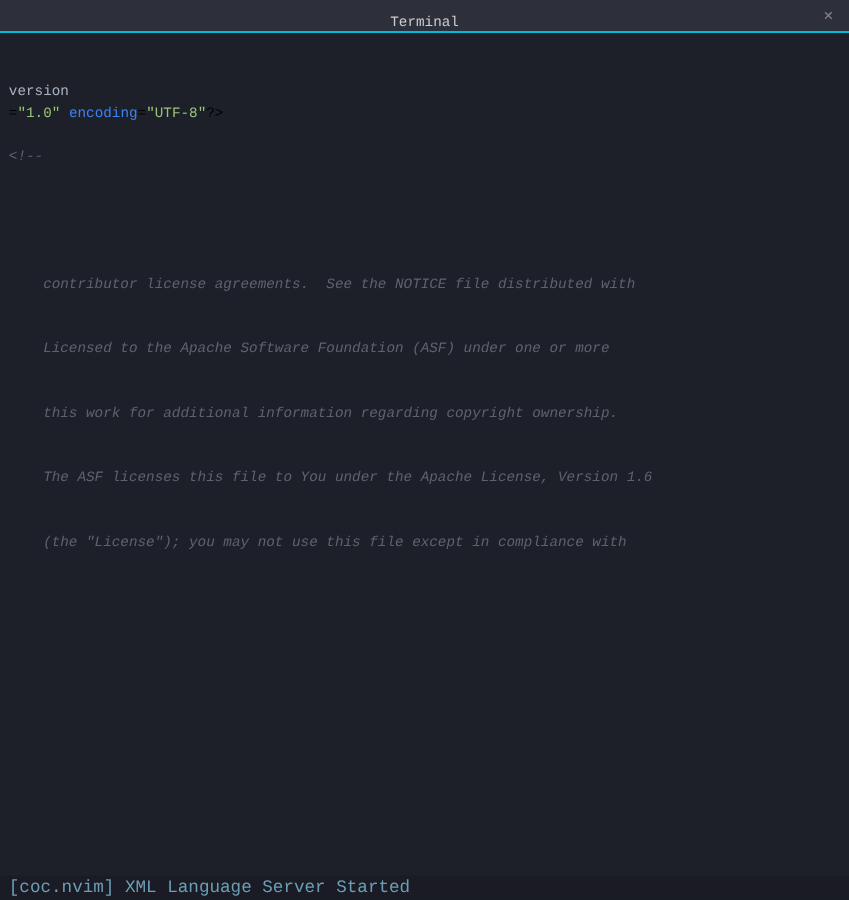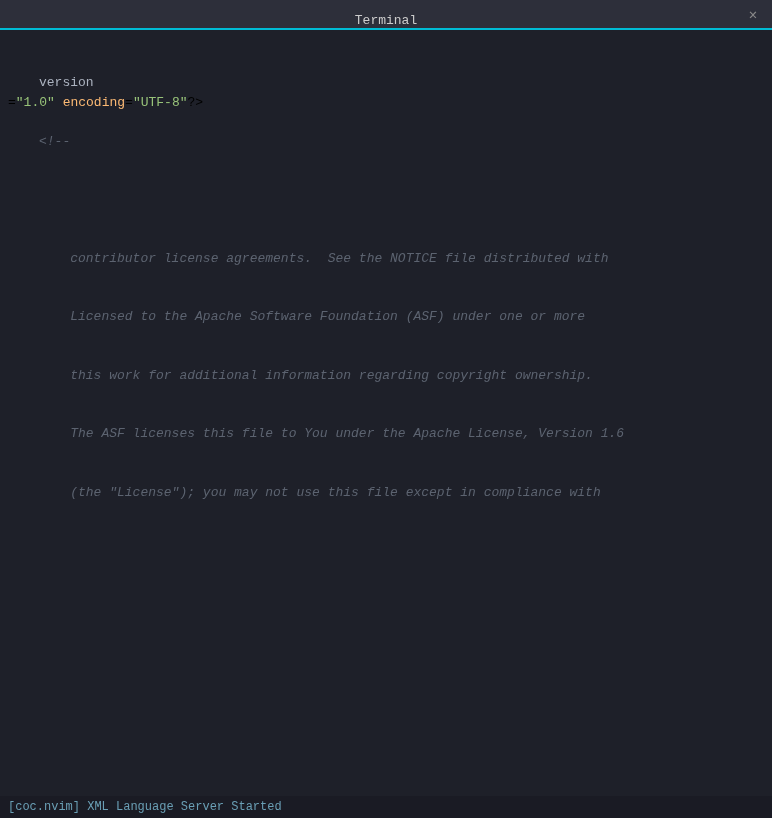--- a/index.html
+++ b/index.html
@@ -72,42 +72,41 @@
     #code-area {
       padding: 0 8px;
       line-height: 1.5;
       white-space: pre;
     }
 
     .line {
       display: block;
       color: #abb2bf;
       min-height: 19px;
-      margin-left: 31px;
     }
 
     
     .xml-decl { color: #abb2bf; }
     .comment { color: #5c6370; font-style: italic; }
     .comment .url { color: #61afef; }
-    .attr-name { color: #fdba74; }
+    .attr-name { color: #3b82f6; }
     .attr-value { color: #98c379; }
 
     #status-bar {
       height: 22px;
       background: #1a1b24;
       display: flex;
       align-items: center;
       padding: 0 8px;
       flex-shrink: 0;
     }
 
     #status-text {
       color: #6a9fb5;
-      font-size: 12px;
+      font-size: 16px;
       font-family: 'Courier New', Courier, monospace;
     }
   </style>
 </head>
 <body>
 
 <div id="terminal-window">
   <div id="title-bar">
     <span id="title-bar-title">Terminal</span>
     <span id="close-btn">✕</span>

